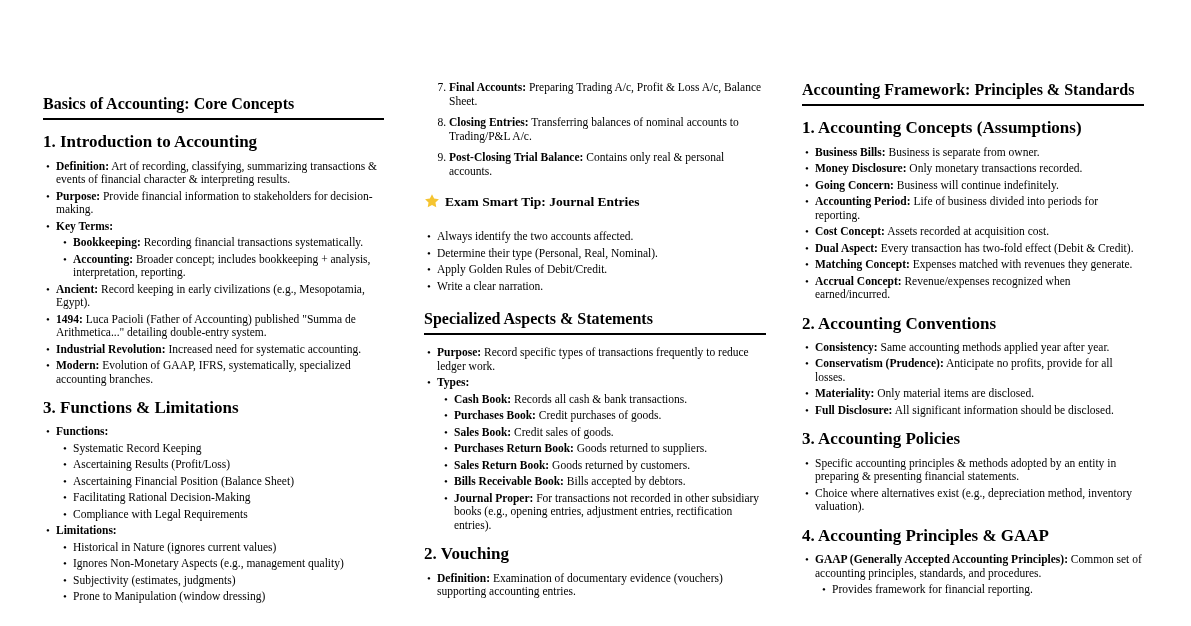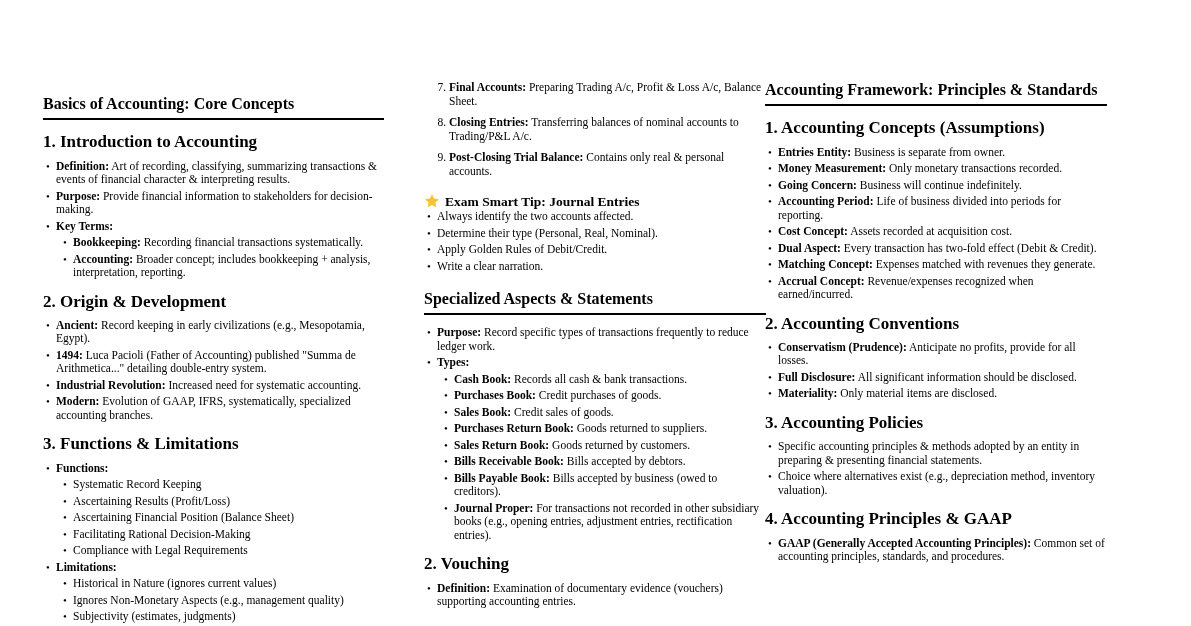--- a/index.html
+++ b/index.html
@@ -17,21 +17,21 @@
   }
   .col {
     position: absolute;
     top: 76px;
     height: 550px;
     overflow: hidden;
     box-sizing: border-box;
   }
   #col1 { left: 43px;  width: 341px; padding-top: 18px; }
   #col2 { left: 424px; width: 342px; padding-top: 5px;  }
-  #col3 { left: 765px; width: 342px; padding-top: 4px;  }
+  #col3 { left: 802px; width: 342px; padding-top: 4px;  }
 
   .h1 {
     font-size: 16px;
     font-weight: bold;
     line-height: 1.2;
     border-bottom: 2.5px solid #000;
     padding-bottom: 5px;
     margin: 0 0 11px 0;
   }
   .h1.mid { margin-top: 16px; }
@@ -73,21 +73,21 @@
     font-size: 11.5px;
     line-height: 13.5px;
   }
   ol.num > li {
     margin-bottom: 8px;
   }
 
   .term { font-weight: bold; }
 
   .tip {
-    margin: 15px 0 0 0;
+    margin: 15px 0 20px 0;
     font-size: 13.5px;
     font-weight: bold;
     line-height: 1.2;
   }
   .tip .star {
     display: inline-block;
     width: 16px;
     height: 16px;
     vertical-align: -3px;
     margin-right: 5px;
@@ -100,21 +100,20 @@
     <div class="h1">Basics of Accounting: Core Concepts</div>
     <div class="h2">1. Introduction to Accounting</div>
     <ul class="b">
       <li><span class="term">Definition:</span> <span>Art of recording, classifying, summarizing transactions &amp; events of financial character &amp; interpreting results.</span></li>
       <li><span class="term">Purpose:</span> <span>Provide financial information to stakeholders for decision-making.</span></li>
       <li><span class="term">Key Terms:</span> <ul class="b">
           <li><span class="term">Bookkeeping:</span> <span>Recording financial transactions systematically.</span></li>
           <li><span class="term">Accounting:</span> <span>Broader concept; includes bookkeeping + analysis, interpretation, reporting.</span></li>
         </ul></li>
     </ul>
-    <div class="h2">2. Origin &amp; Development</div>
     <ul class="b">
       <li><span class="term">Ancient:</span> <span>Record keeping in early civilizations (e.g., Mesopotamia, Egypt).</span></li>
       <li><span class="term">1494:</span> <span>Luca Pacioli (Father of Accounting) published "Summa de Arithmetica..." detailing double-entry system.</span></li>
       <li><span class="term">Industrial Revolution:</span> <span>Increased need for systematic accounting.</span></li>
       <li><span class="term">Modern:</span> <span>Evolution of GAAP, IFRS, systematically, specialized accounting branches.</span></li>
     </ul>
     <div class="h2">3. Functions &amp; Limitations</div>
     <ul class="b">
       <li><span class="term">Functions:</span> <ul class="b">
           <li><span>Systematic Record Keeping</span></li>
@@ -149,50 +148,52 @@
     <div class="h1 mid">Specialized Aspects &amp; Statements</div>
     <ul class="b">
       <li><span class="term">Purpose:</span> <span>Record specific types of transactions frequently to reduce ledger work.</span></li>
       <li><span class="term">Types:</span> <ul class="b">
           <li><span class="term">Cash Book:</span> <span>Records all cash &amp; bank transactions.</span></li>
           <li><span class="term">Purchases Book:</span> <span>Credit purchases of goods.</span></li>
           <li><span class="term">Sales Book:</span> <span>Credit sales of goods.</span></li>
           <li><span class="term">Purchases Return Book:</span> <span>Goods returned to suppliers.</span></li>
           <li><span class="term">Sales Return Book:</span> <span>Goods returned by customers.</span></li>
           <li><span class="term">Bills Receivable Book:</span> <span>Bills accepted by debtors.</span></li>
-          <li><span class="term">Bills Payable Book:</span> <span>Bills accepted by business (owed to creditors).</span></li>
           <li><span class="term">Journal Proper:</span> <span>For transactions not recorded in other subsidiary books (e.g., opening entries, adjustment entries, rectification entries).</span></li>
         </ul></li>
     </ul>
     <div class="h2">2. Vouching</div>
     <ul class="b">
       <li><span class="term">Definition:</span> <span>Examination of documentary evidence (vouchers) supporting accounting entries.</span></li>
     </ul>
   </div>
 <div class="col" id="col3">
     <div class="h1">Accounting Framework: Principles &amp; Standards</div>
     <div class="h2">1. Accounting Concepts (Assumptions)</div>
     <ul class="b">
-      <li><span class="term">Entries Entity:</span> <span>Business is separate from owner.</span></li>
-      <li><span class="term">Money Measurement:</span> <span>Only monetary transactions recorded.</span></li>
+      <li><span class="term">Business Bills:</span> <span>Business is separate from owner.</span></li>
+      <li><span class="term">Money Disclosure:</span> <span>Only monetary transactions recorded.</span></li>
       <li><span class="term">Going Concern:</span> <span>Business will continue indefinitely.</span></li>
       <li><span class="term">Accounting Period:</span> <span>Life of business divided into periods for reporting.</span></li>
       <li><span class="term">Cost Concept:</span> <span>Assets recorded at acquisition cost.</span></li>
       <li><span class="term">Dual Aspect:</span> <span>Every transaction has two-fold effect (Debit &amp; Credit).</span></li>
       <li><span class="term">Matching Concept:</span> <span>Expenses matched with revenues they generate.</span></li>
       <li><span class="term">Accrual Concept:</span> <span>Revenue/expenses recognized when earned/incurred.</span></li>
     </ul>
     <div class="h2">2. Accounting Conventions</div>
     <ul class="b">
+      <li><span class="term">Consistency:</span> <span>Same accounting methods applied year after year.</span></li>
       <li><span class="term">Conservatism (Prudence):</span> <span>Anticipate no profits, provide for all losses.</span></li>
+      <li><span class="term">Materiality:</span> <span>Only material items are disclosed.</span></li>
       <li><span class="term">Full Disclosure:</span> <span>All significant information should be disclosed.</span></li>
-      <li><span class="term">Materiality:</span> <span>Only material items are disclosed.</span></li>
     </ul>
     <div class="h2">3. Accounting Policies</div>
     <ul class="b">
       <li><span>Specific accounting principles &amp; methods adopted by an entity in preparing &amp; presenting financial statements.</span></li>
       <li><span>Choice where alternatives exist (e.g., depreciation method, inventory valuation).</span></li>
     </ul>
     <div class="h2">4. Accounting Principles &amp; GAAP</div>
     <ul class="b">
-      <li><span class="term">GAAP (Generally Accepted Accounting Principles):</span> <span>Common set of accounting principles, standards, and procedures.</span></li>
+      <li><span class="term">GAAP (Generally Accepted Accounting Principles):</span> <span>Common set of accounting principles, standards, and procedures.</span><ul class="b">
+          <li><span>Provides framework for financial reporting.</span></li>
+        </ul></li>
     </ul>
   </div>
 
 </body></html>

